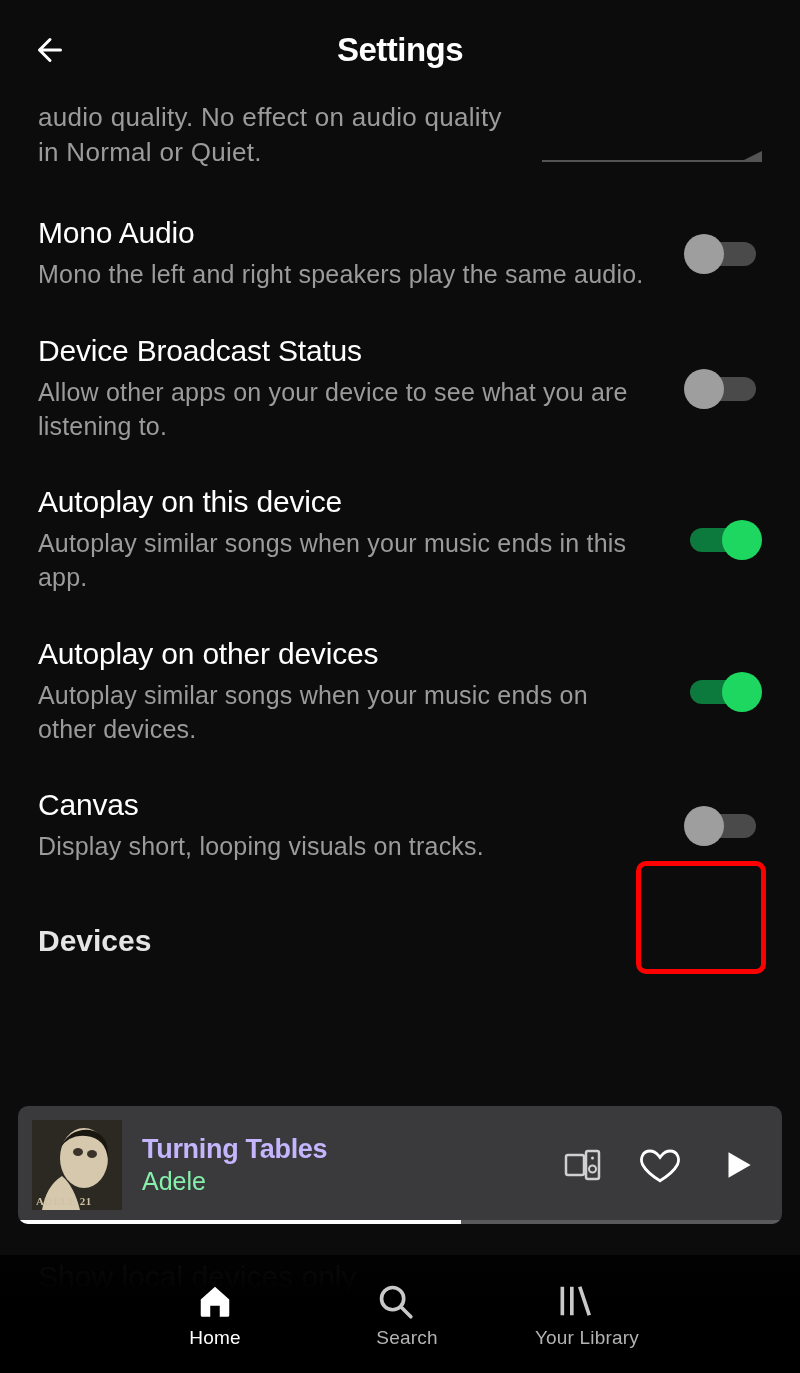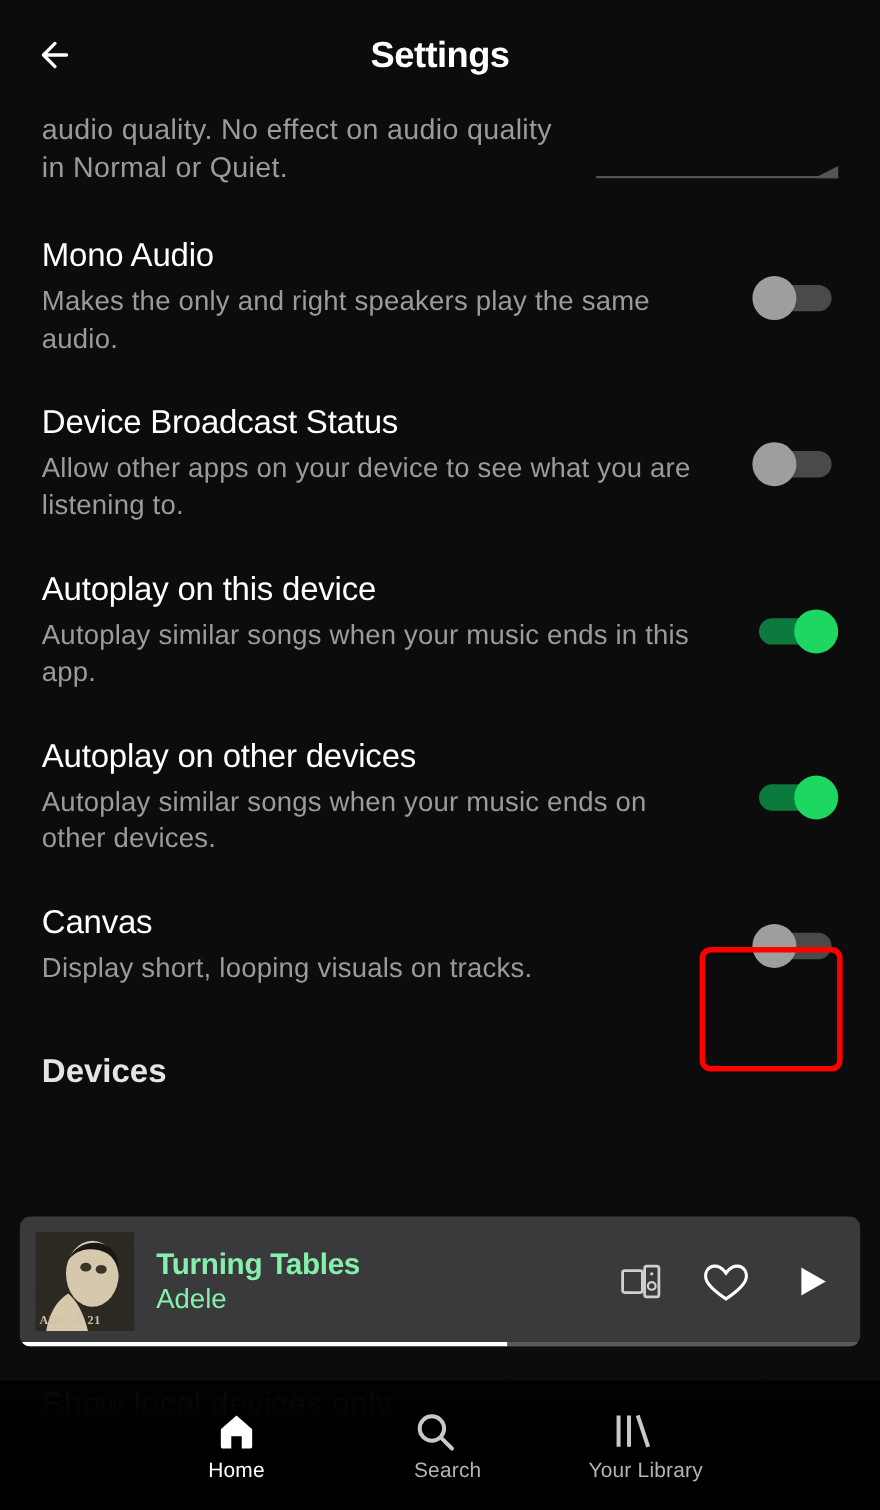--- a/index.html
+++ b/index.html
@@ -185,21 +185,21 @@
     font-weight: 700;
     color: #cfc3a4;
     letter-spacing: 0.5px;
   }
   .np-text {
     flex: 1;
     min-width: 0;
     padding-left: 6px;
   }
   .np-title {
-    color: #86efac;
+    color: #c4b5fd;
     font-size: 27px;
     font-weight: 700;
     letter-spacing: -0.3px;
   }
   .np-artist {
     color: #86efac;
     font-size: 25px;
     margin-top: 2px;
   }
   .np-icons {
@@ -304,21 +304,21 @@
       <div class="partial-text">audio quality. No effect on audio quality in Normal or Quiet.</div>
       <div class="slider-indicator">
         <div class="line"></div>
         <div class="wedge"></div>
       </div>
     </div>
 
     <div class="setting-row">
       <div class="setting-text">
         <div class="setting-title">Mono Audio</div>
-        <div class="setting-desc">Makes the only and right speakers play the same audio.</div>
+        <div class="setting-desc">Mono the left and right speakers play the same audio.</div>
       </div>
       <div class="toggle off">
         <div class="track"></div>
           <div class="knob"></div>
       </div>
     </div>
 
     <div class="setting-row">
       <div class="setting-text">
         <div class="setting-title">Device Broadcast Status</div>

